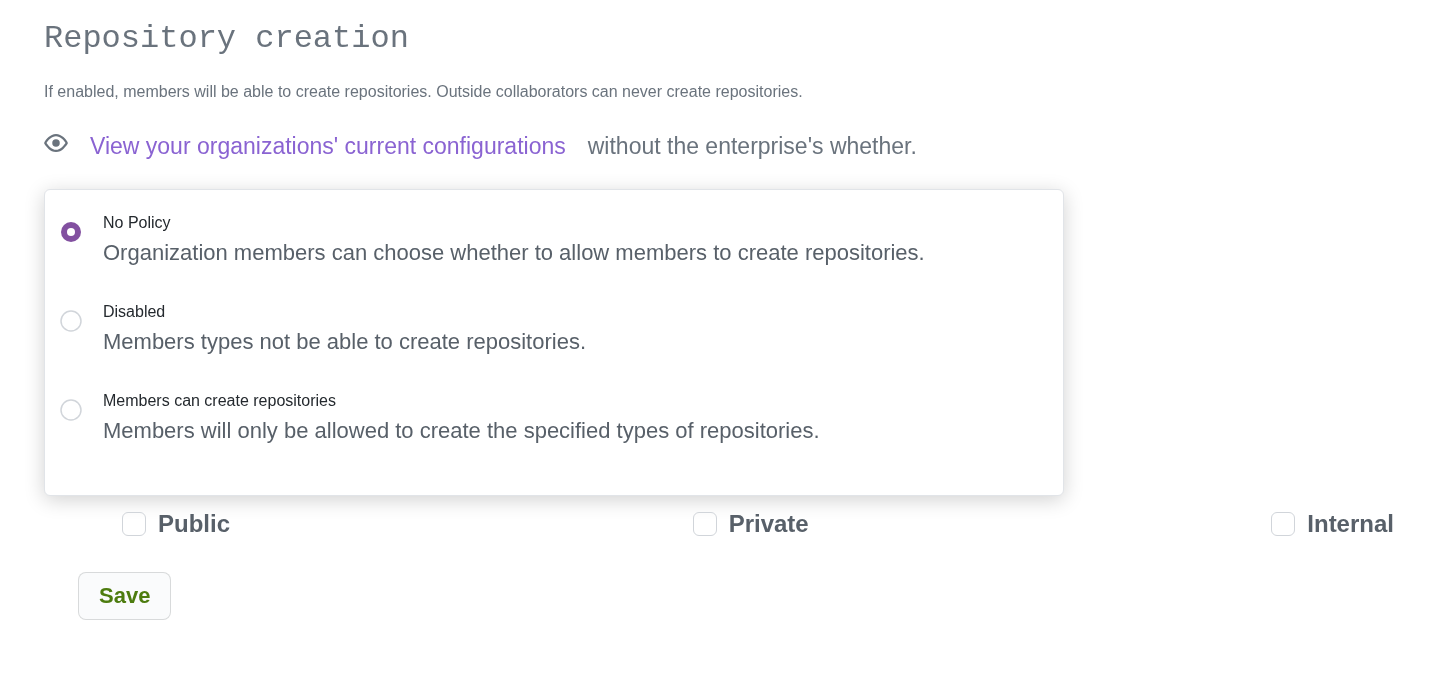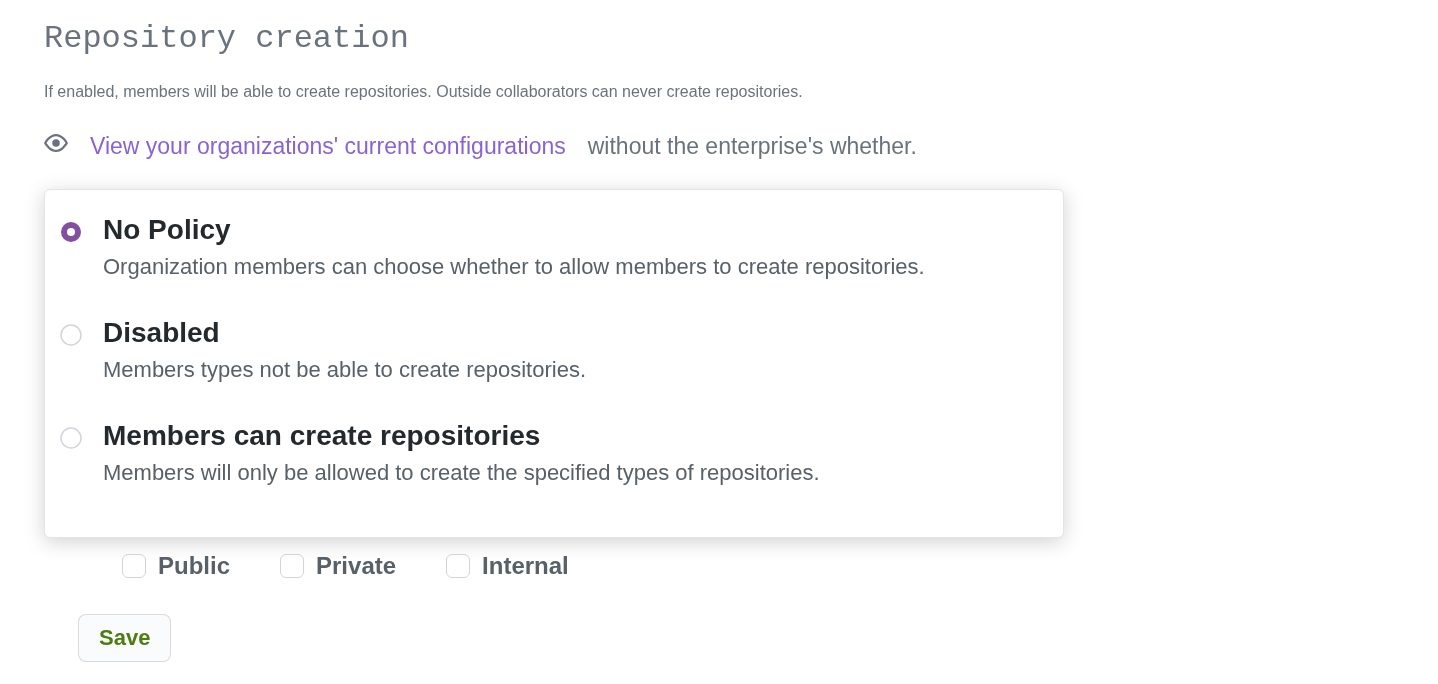--- a/index.html
+++ b/index.html
@@ -72,37 +72,38 @@
       cursor: pointer;
       position: relative;
     }
     .radio-btn svg {
       display: block;
     }
     .option-text {
       flex: 1;
     }
     .option-title {
-      font-size: 28px;
-      font-weight: 700;
+      font-size: 16px;
+      font-weight: 400;
       color: #24292e;
       margin-bottom: 6px;
     }
     .option-desc {
       font-size: 22px;
       color: #586069;
       line-height: 1.4;
     }
     .checkbox-row {
       display: flex;
       align-items: center;
-      gap: 50px;
+      gap: 68px;
       padding-left: 78px;
       margin-top: 14px;
       margin-bottom: 34px;
+      justify-content: space-between;
     }
     .checkbox-item {
       display: flex;
       align-items: center;
       gap: 12px;
     }
     .checkbox-box {
       width: 24px;
       height: 24px;
       border: 1.5px solid #d1d5da;

